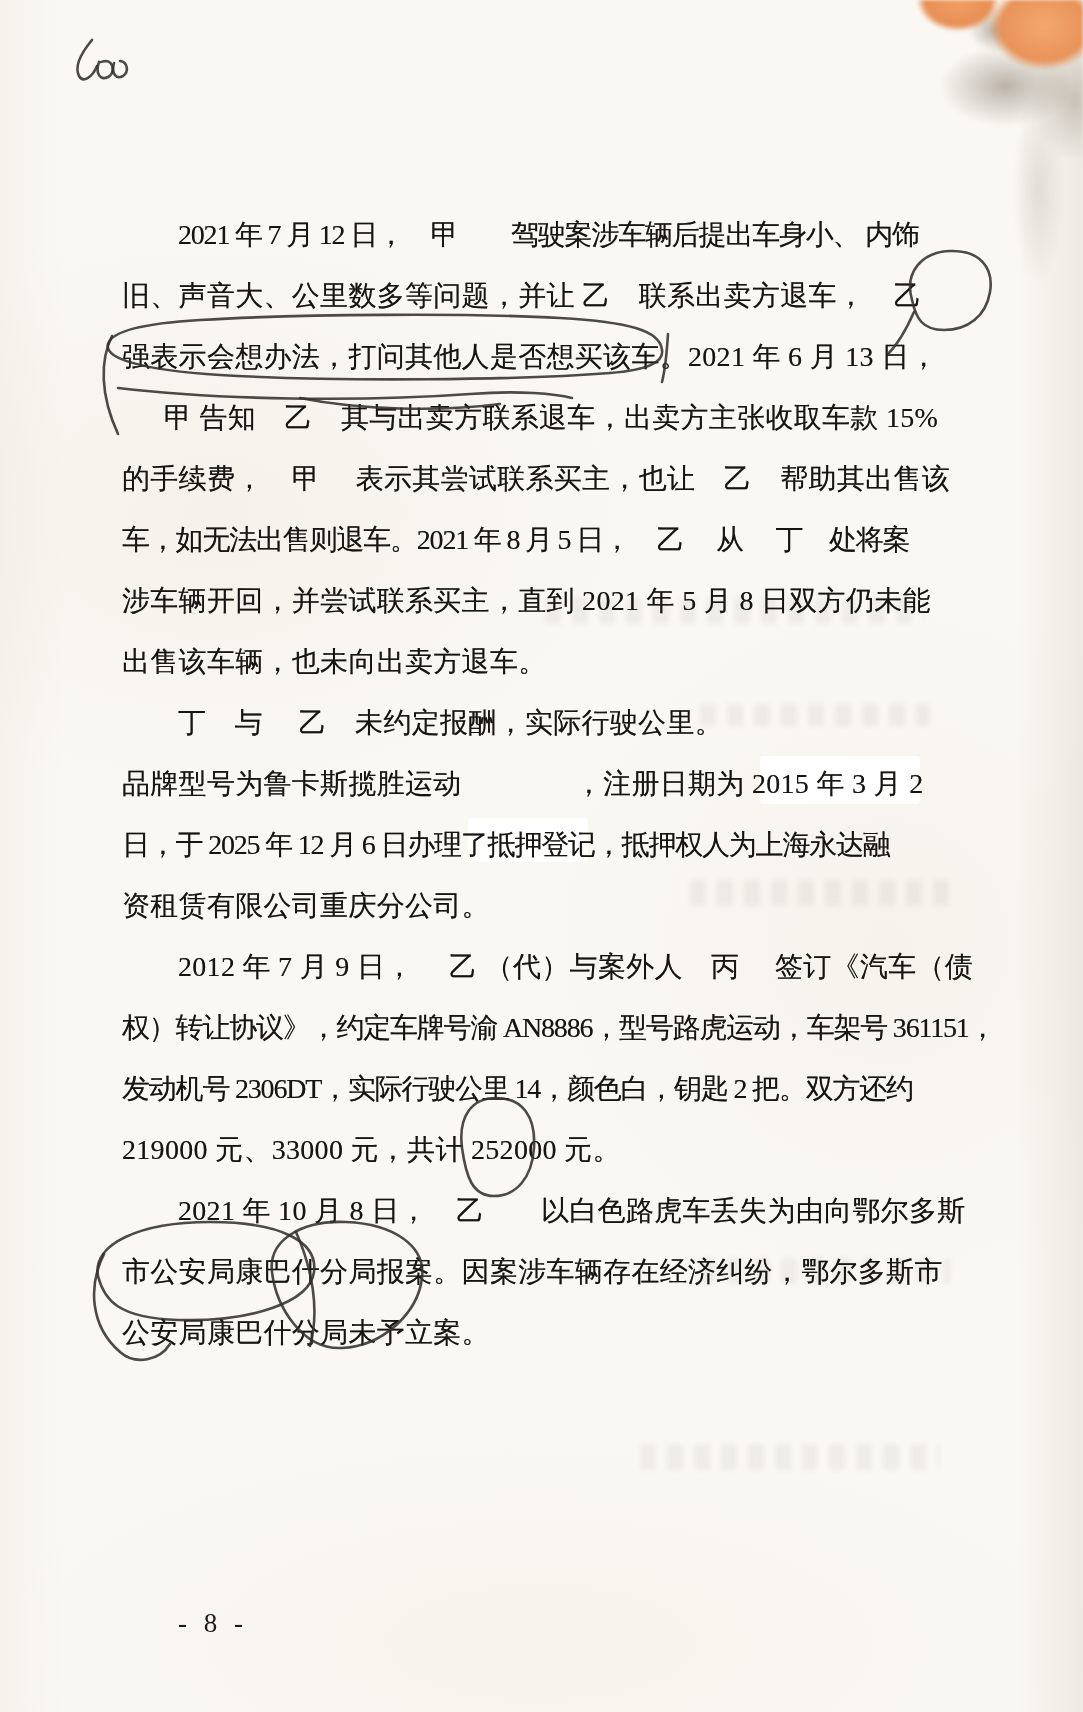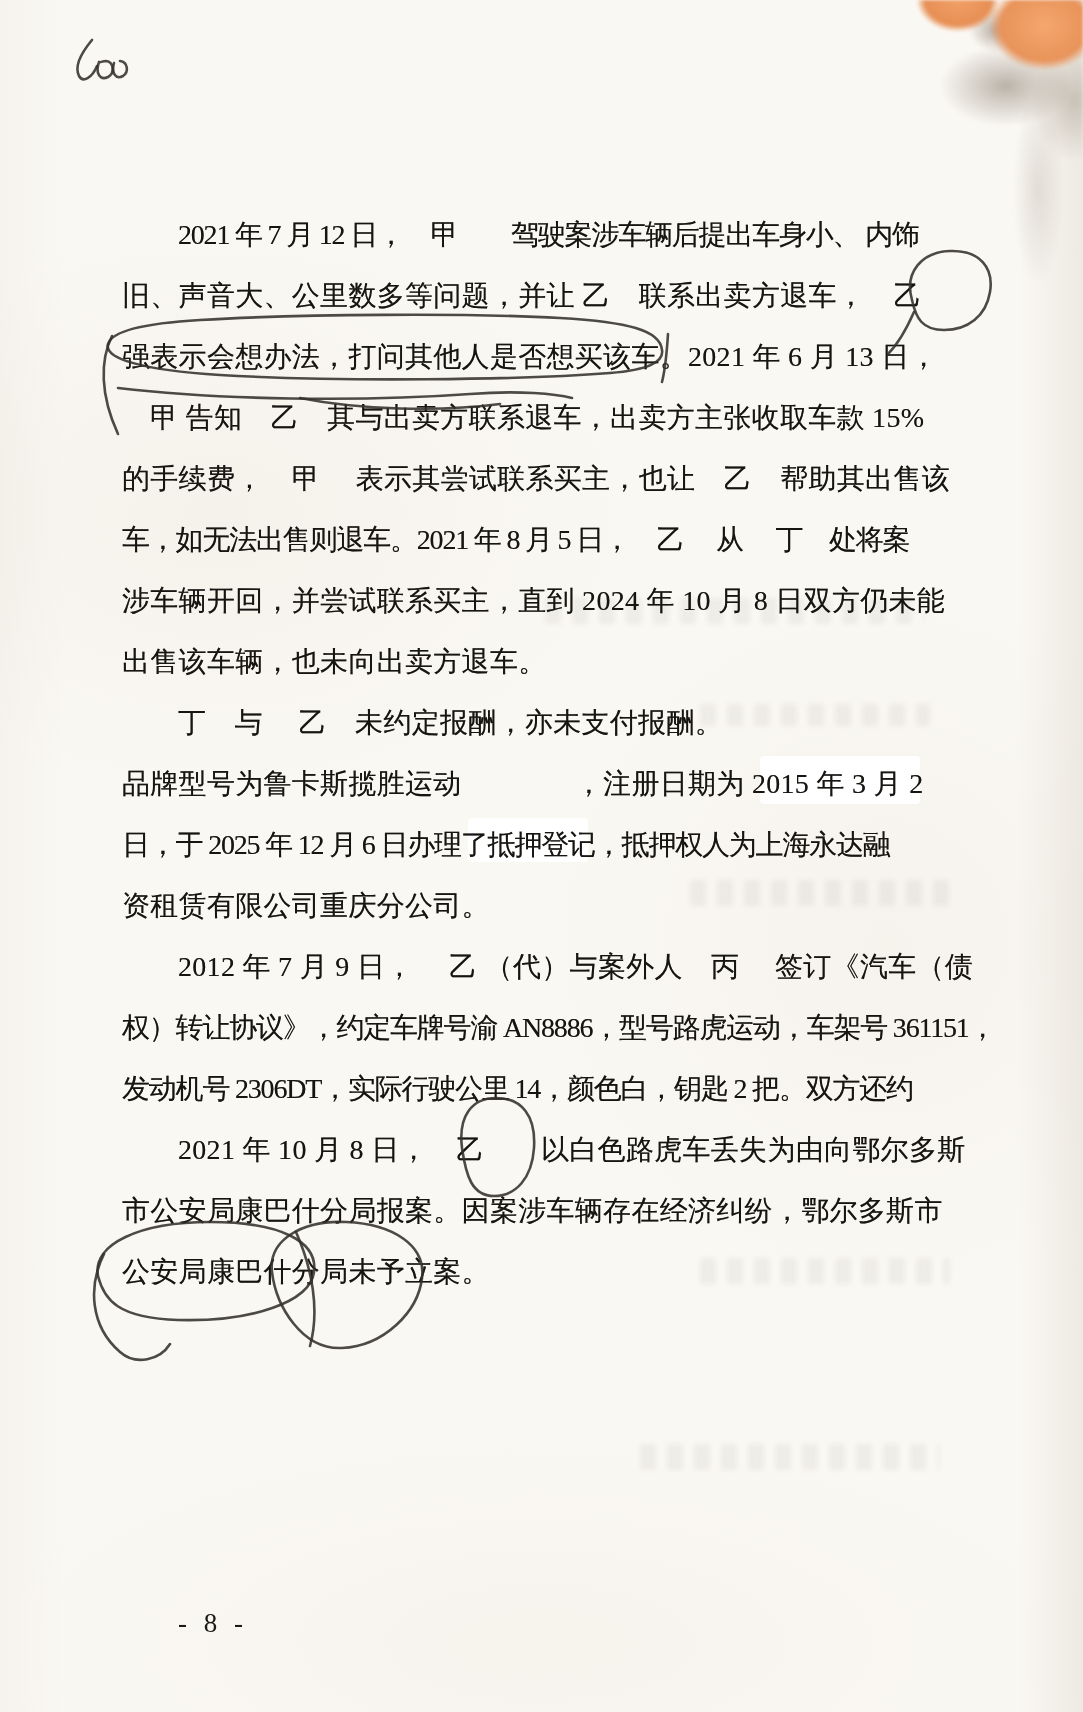--- a/index.html
+++ b/index.html
@@ -29,21 +29,21 @@
       radial-gradient(60px 85px at 204px 100px, rgba(140,125,108,.38), rgba(140,125,108,0) 72%),
       radial-gradient(34px 130px at 168px 190px, rgba(152,142,128,.22), rgba(152,142,128,0) 75%);
   }
   #text-block{
     position:absolute;left:122px;top:204px;width:830px;
     font-size:28px;line-height:61px;letter-spacing:.3px;
     color:#171512;
     text-shadow:0 0 .5px rgba(25,22,18,.55);
   }
   .line{height:61px;white-space:pre;}
-  .indent-1{padding-left:28px;}
+  .indent-1{padding-left:28px;text-align:center;}
   .indent-2{padding-left:56px;}
   .tight{letter-spacing:-1.2px;}
   .page-number{
     position:absolute;left:148px;top:1608px;width:130px;
     font-size:27px;letter-spacing:5px;text-align:center;color:#1c1a17;
   }
   .redaction-patch{
     position:absolute;background:#ffffff;border-radius:4px;
   }
   .ghost{
@@ -75,29 +75,30 @@
   <div class="ghost" style="left:700px;top:1258px;width:250px;"></div>
   <div class="ghost" style="left:640px;top:1444px;width:300px;"></div>
 
   <div id="text-block">
     <div class="line indent-2 tight">2021 年 7 月 12 日，　甲　　驾驶案涉车辆后提出车身小、 内饰</div>
     <div class="line">旧、声音大、公里数多等问题，并让 乙　联系出卖方退车，　乙</div>
     <div class="line">强表示会想办法，打问其他人是否想买该车。2021 年 6 月 13 日，</div>
     <div class="line indent-1">甲 告知　乙　其与出卖方联系退车，出卖方主张收取车款 15%</div>
     <div class="line">的手续费，　甲　 表示其尝试联系买主，也让　乙　帮助其出售该</div>
     <div class="line tight">车，如无法出售则退车。2021 年 8 月 5 日，　乙　 从　 丁　处将案</div>
-    <div class="line">涉车辆开回，并尝试联系买主，直到 2024 年 10 月 8 日双方仍未能</div>
+    <div class="line">涉车辆开回，并尝试联系买主，直到 2021 年 5 月 8 日双方仍未能</div>
     <div class="line">出售该车辆，也未向出卖方退车。</div>
-    <div class="line indent-2">丁　与　 乙　未约定报酬，亦未支付报酬。</div>
+    <div class="line indent-2">丁　与　 乙　未约定报酬，实际行驶公里。</div>
     <div class="line">品牌型号为鲁卡斯揽胜运动　　　　，注册日期为 2015 年 3 月 2</div>
     <div class="line tight">日，于 2025 年 12 月 6 日办理了抵押登记，抵押权人为上海永达融</div>
     <div class="line">资租赁有限公司重庆分公司。</div>
     <div class="line indent-2">2012 年 7 月 9 日，　 乙 （代）与案外人　丙　 签订《汽车（债</div>
     <div class="line tight">权）转让协议》，约定车牌号渝 AN8886，型号路虎运动，车架号 361151，</div>
     <div class="line tight">发动机号 2306DT，实际行驶公里 14，颜色白，钥匙 2 把。双方还约</div>
+    <div class="line">219000 元、33000 元，共计 252000 元。</div>
     <div class="line indent-2">2021 年 10 月 8 日，　乙　　以白色路虎车丢失为由向鄂尔多斯</div>
     <div class="line">市公安局康巴什分局报案。因案涉车辆存在经济纠纷，鄂尔多斯市</div>
     <div class="line">公安局康巴什分局未予立案。</div>
   </div>
 
   <svg class="annotations" width="1083" height="1712" viewBox="0 0 1083 1712">
 
     <g>
       <path d="M 92 40 C 82 52 74 66 79 76 C 83 83 92 78 97 66"></path>
       <path d="M 99 62 C 95 73 100 81 108 77 C 115 73 114 62 106 61 C 102 61 100 63 99 62"></path>

